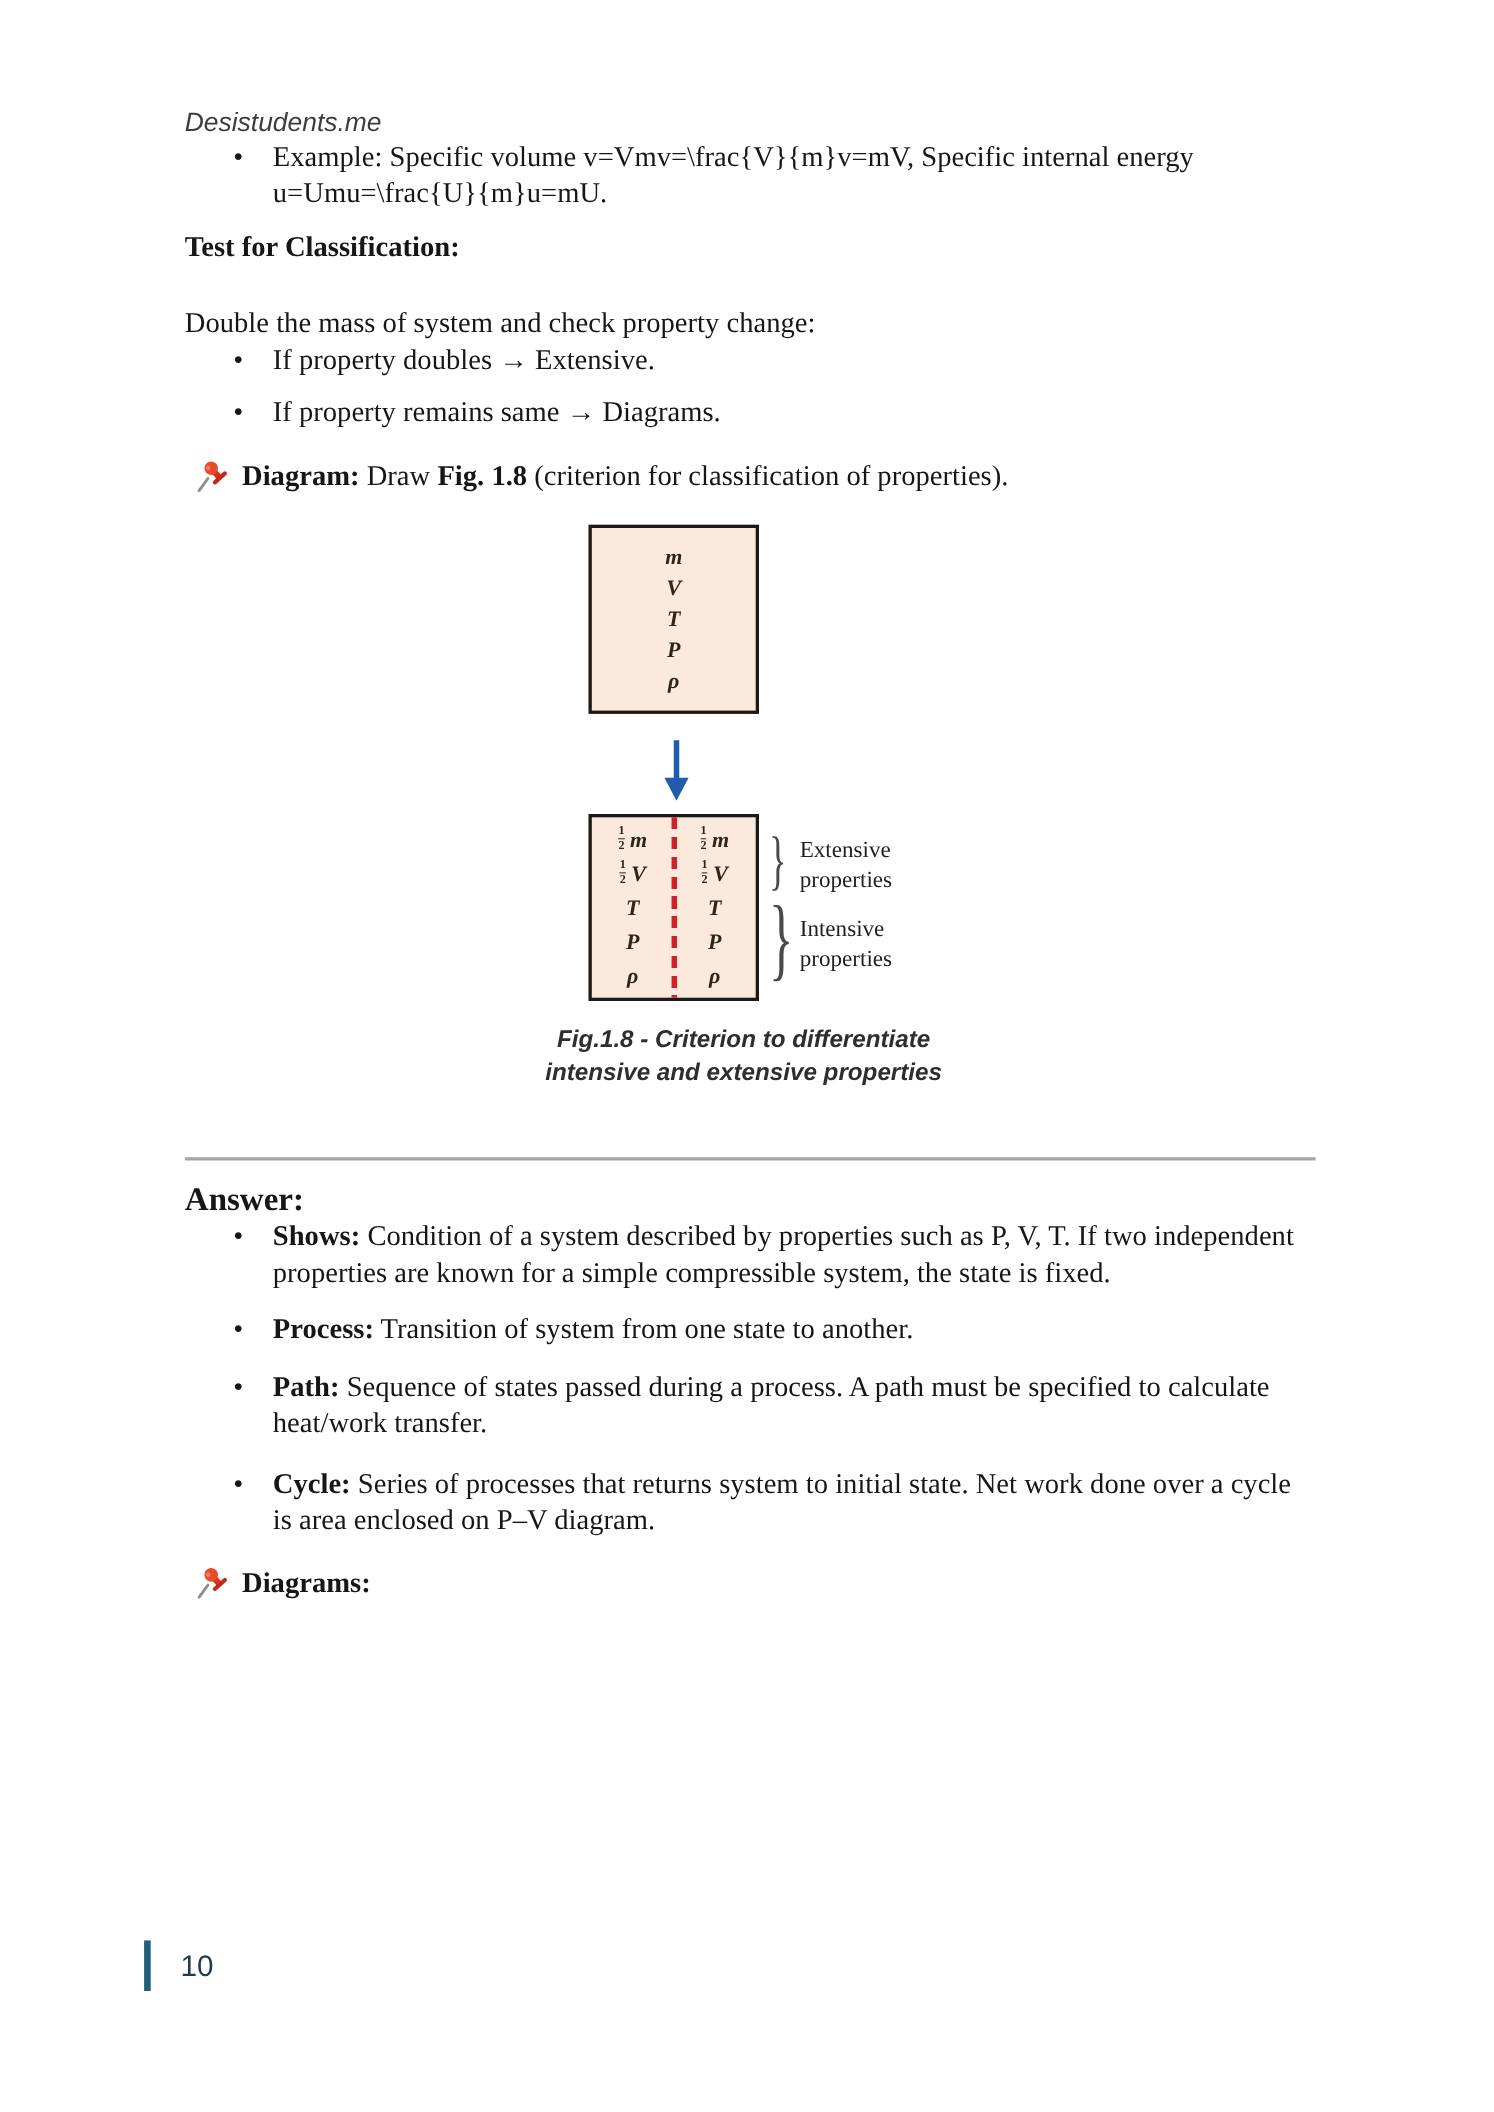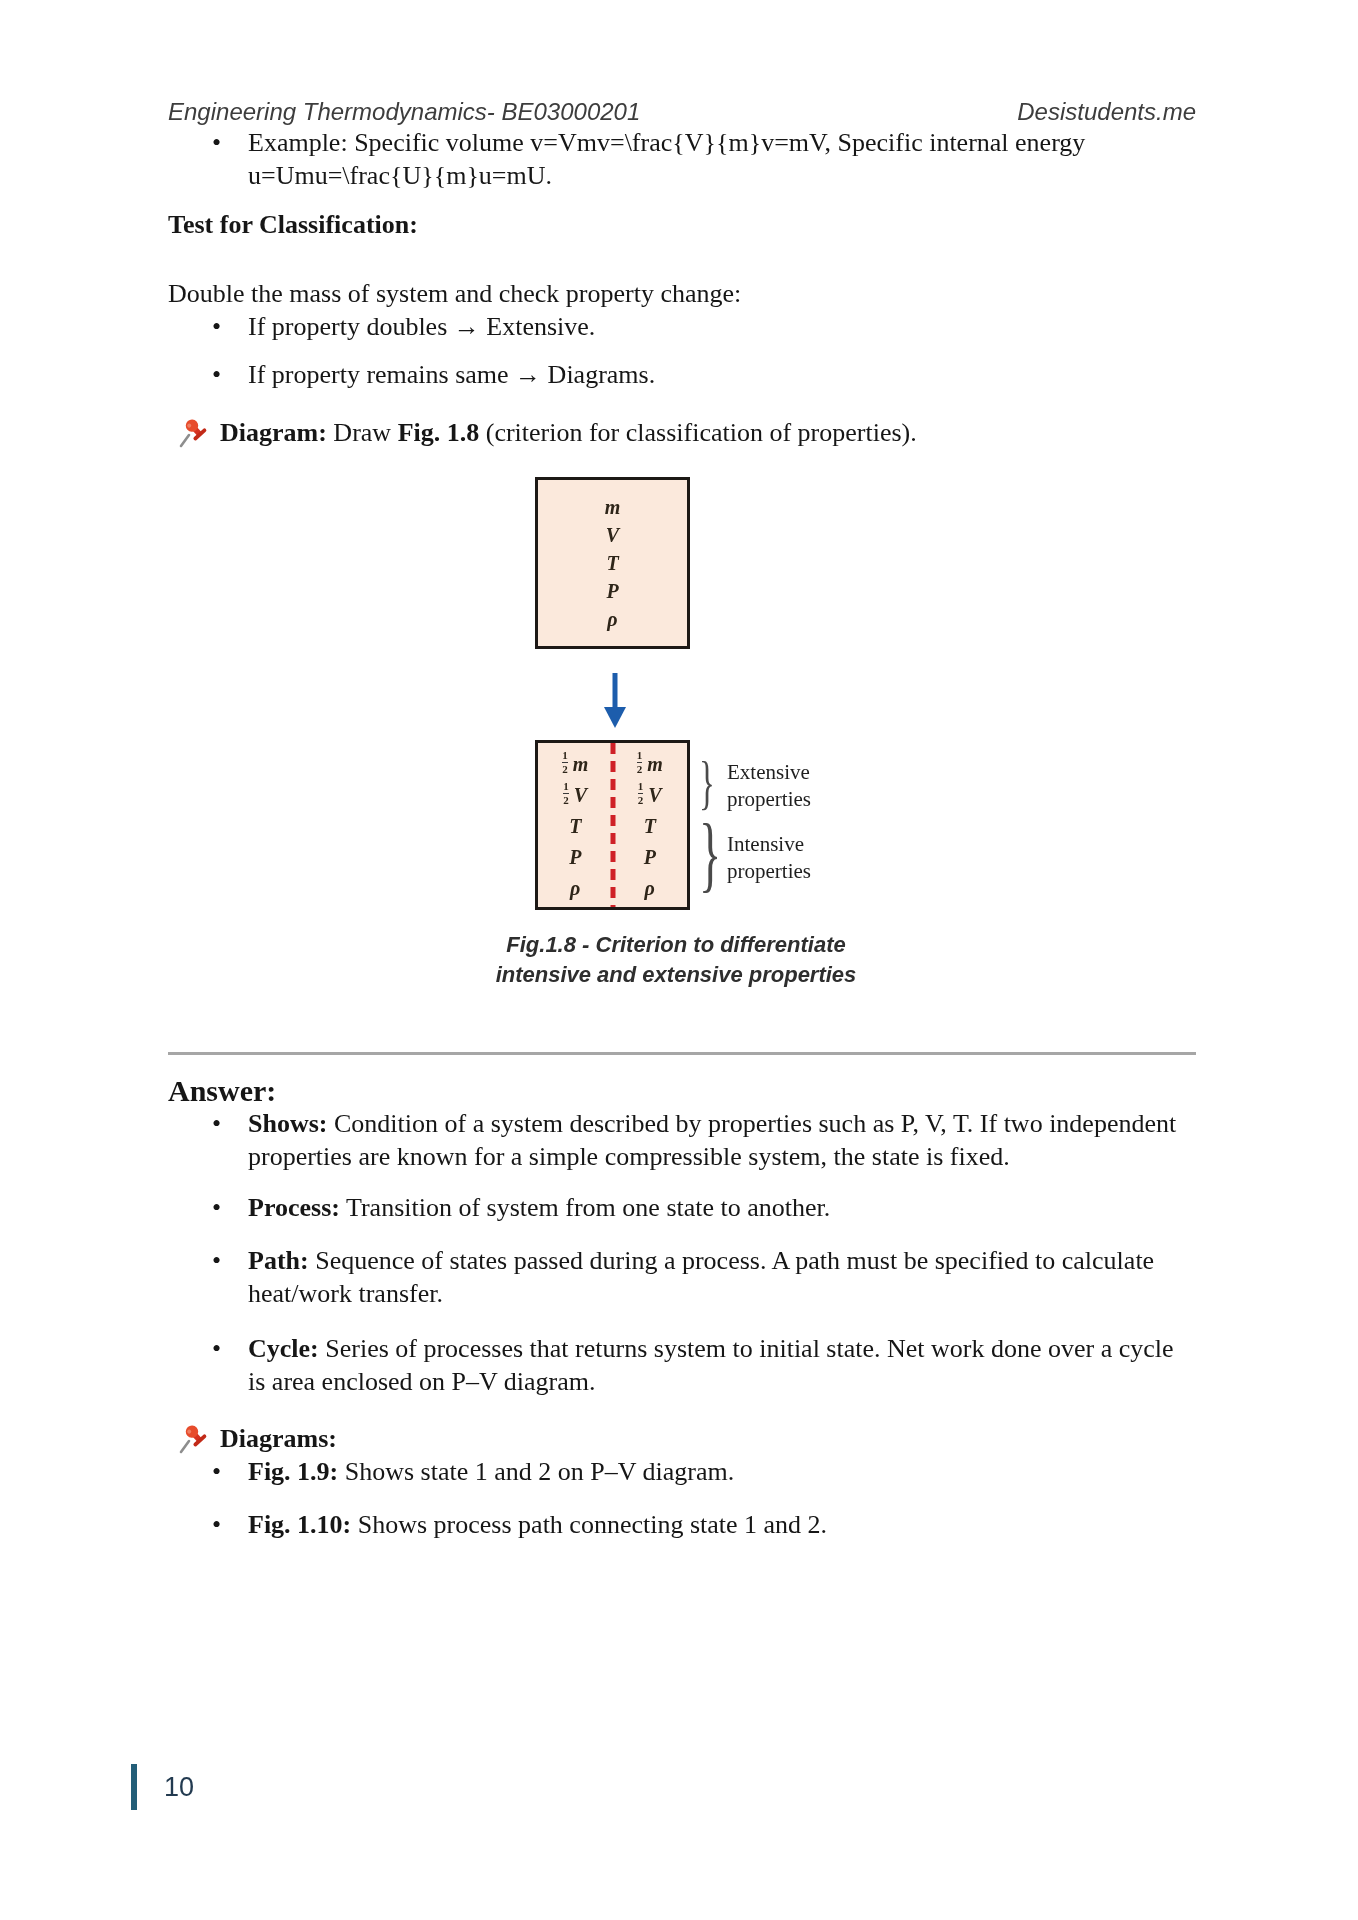--- a/index.html
+++ b/index.html
@@ -74,21 +74,20 @@
   .pagenum .bar{width:6px;height:46px;background:#235e78;}
   .pagenum .num{margin-left:27px;font-family:"Liberation Sans",sans-serif;
     font-size:27px;color:#223a50;}
 </style>
 </head>
 <body>
 
 <div class="content">
 
   <div class="page-header">
-    <span>Engineering Thermodynamics- BE03000201</span>
     <span>Desistudents.me</span>
   </div>
 
   <ul class="doc-list example-list">
     <li><span>Example: Specific volume v=Vmv=\frac{V}{m}v=mV, Specific internal energy u=Umu=\frac{U}{m}u=mU.</span></li>
   </ul>
 
   <div class="test-heading">Test for Classification:</div>
   <div class="test-intro">Double the mass of system and check property change:</div>
 
@@ -219,23 +218,19 @@
         <circle cx="19" cy="7.5" r="6.2" fill="#e74c2c"></circle>
         <circle cx="17" cy="5.6" r="2" fill="#f08468" opacity="0.9"></circle>
         <rect x="11" y="17.4" width="16" height="3.8" rx="1.9" fill="#c22a18"></rect>
       </g>
     </svg>
     <div>
       <span class="bold">Diagrams:</span>
     </div>
   </div>
 
-  <ul class="doc-list fig-list">
-    <li><span class="bold">Fig. 1.9:</span><span> Shows state 1 and 2 on P–V diagram.</span></li>
-    <li><span class="bold">Fig. 1.10:</span><span> Shows process path connecting state 1 and 2.</span></li>
-  </ul>
 
 </div>
 
 <div class="pagenum">
   <div class="bar"></div>
   <div class="num">10</div>
 </div>
 
 </body></html>

